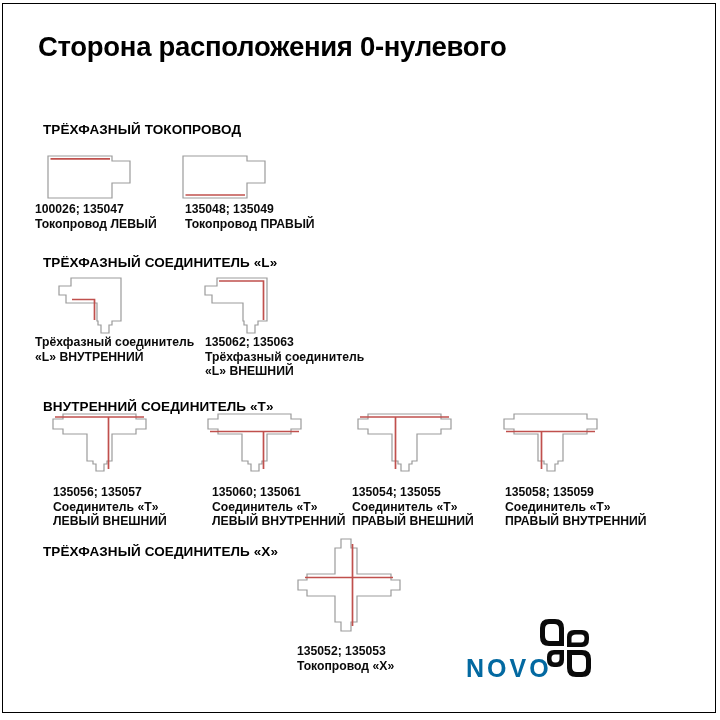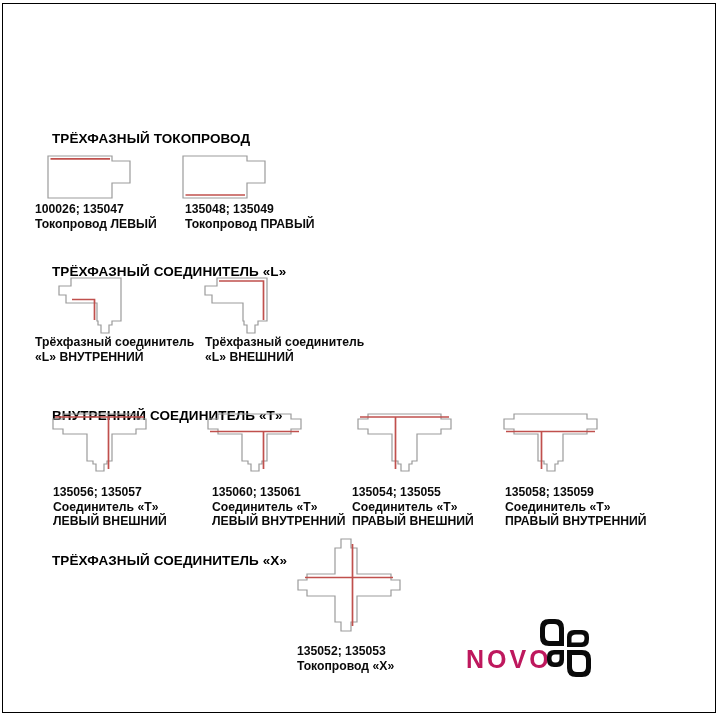--- a/index.html
+++ b/index.html
@@ -22,49 +22,49 @@
     position:absolute;left:2px;top:3px;width:714px;height:710px;
     border:1px solid var(--border);box-sizing:border-box;
     pointer-events:none;
   }
   .title{
     position:absolute;left:38px;top:30px;margin:0;
     font-size:27.5px;line-height:34px;font-weight:bold;
     letter-spacing:-0.3px;color:#000;
   }
   .sec-header{
-    position:absolute;margin:17px;
+    position:absolute;margin:8px;
     font-size:13.5px;font-weight:bold;color:#000;
     white-space:nowrap;letter-spacing:0.1px;
   }
   .fig{position:absolute;}
   .fig .outline{fill:none;stroke:var(--outline);stroke-width:1.2;}
   .fig .nline{fill:none;stroke:var(--neutral);stroke-width:1.7;}
   .label{
     position:absolute;
     font-size:12.2px;font-weight:bold;line-height:14.6px;
     white-space:nowrap;color:#0a0a0a;
   }
   .label div{margin:0;}
   .logo{position:absolute;left:464px;top:616px;width:232px;height:64px;}
   .logo .word{
-    position:absolute;top:30px;
-    font-size:25px;font-weight:bold;letter-spacing:3px;color:#be185d;
+    position:absolute;top:39px;
+    font-size:25px;font-weight:bold;letter-spacing:3px;color:#0369a1;
     line-height:26px;
   }
   .logo .w1{left:2px;}
   .logo .w2{left:133px;}
   .logo svg{position:absolute;left:76px;top:3px;}
 </style>
 </head>
 <body>
 
 <div class="frame"></div>
 
-<h1 class="title"><br></h1>
+<h1 class="title"><span>Сторона расположения 0-нулевого</span><br></h1>
 
 <h2 class="sec-header" style="left:35px;top:114px">ТРЁХФАЗНЫЙ ТОКОПРОВОД</h2>
 
 <svg class="fig" style="left:47px;top:155px" width="86" height="46" viewBox="0 0 86 46">
   <path class="outline" d="M1,1 H65 V6 H83 V28 H65 V43 H1 Z"></path>
   <path class="nline" d="M3.5,3.8 H63"></path>
 </svg>
 
 <svg class="fig" style="left:182px;top:155px" width="86" height="46" viewBox="0 0 86 46">
   <path class="outline" d="M1,1 H65 V6 H83 V28 H65 V43 H1 Z"></path>
@@ -90,20 +90,21 @@
 <svg class="fig" style="left:204px;top:277px" width="64" height="58" viewBox="0 0 64 58">
   <path class="outline" d="M13,1 H63 V44 H54 V48 H51 V56 H43 V48 H40 V44 H39 V26 H8 V18 H1 V9 H13 Z"></path>
   <path class="nline" d="M15,4 H59.5 V43"></path>
 </svg>
 
 <div class="label" style="left:35px;top:335px">
   <div>Трёхфазный соединитель</div>
   <div>«L» ВНУТРЕННИЙ</div>
 </div>
 <div class="label" style="left:205px;top:335px">
+  <div>135062; 135063</div>
   <div>Трёхфазный соединитель</div>
   <div>«L» ВНЕШНИЙ</div>
 </div>
 
 <h2 class="sec-header" style="left:35px;top:391px">ВНУТРЕННИЙ СОЕДИНИТЕЛЬ «Т»</h2>
 
 <svg class="fig" style="left:52px;top:413px" width="95" height="60" viewBox="0 0 95 60">
   <path class="outline" d="M11,1 H84 V6 H94 V16 H84 V21 H60 V48 H55 V51 H52 V58 H44 V51 H41 V48 H35 V21 H11 V16 H1 V6 H11 Z"></path>
   <path class="nline" d="M3,4 H92 M56.5,4 V56"></path>
 </svg>

